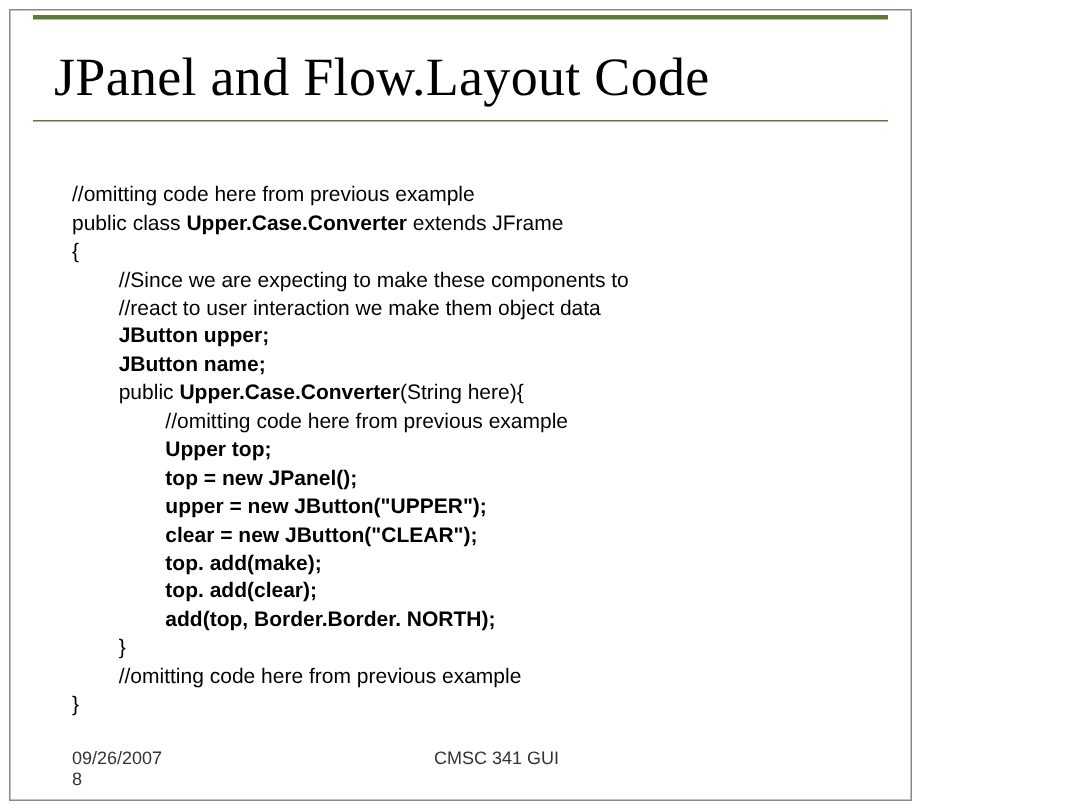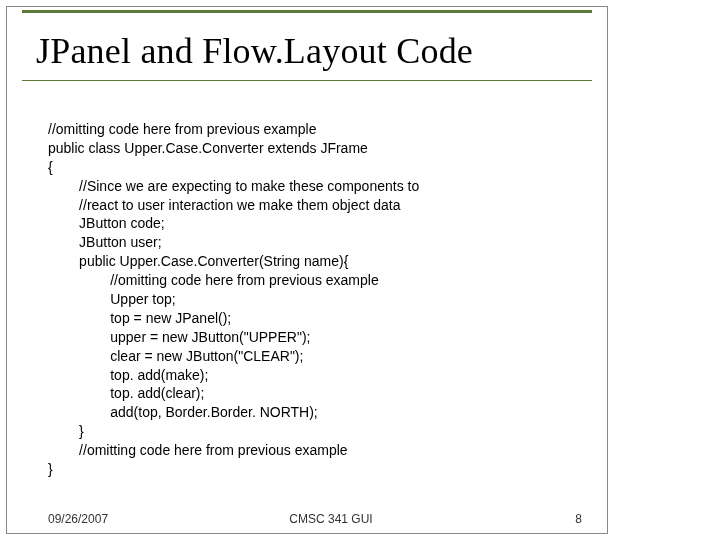--- a/index.html
+++ b/index.html
@@ -53,55 +53,56 @@
   .code {
     position: absolute;
     top: 120px;
     left: 48px;
     right: 48px;
     font-family: Arial, Helvetica, sans-serif;
     font-size: 14px;
     line-height: 1.35;
     white-space: pre;
   }
-  .b { font-weight: 400; }
+  .b { font-weight: 700; }
   .footer {
     position: absolute;
     bottom: 14px;
     left: 48px;
     right: 32px;
     font-family: Arial, Helvetica, sans-serif;
     font-size: 12px;
     color: #333;
     display: flex;
     justify-content: space-between;
     align-items: baseline;
+    flex-direction: column;
   }
   .footer .date { }
   .footer .course { position: absolute; left: 50%; transform: translateX(-50%); margin-left: 16px; }
   .footer .page { }
 </style>
 </head>
 <body>
 
 <div class="slide">
   <div class="frame-outer"></div>
   <div class="accent-bar"></div>
 
   <div class="title">JPanel and Flow.Layout Code</div>
   <div class="title-underline"></div>
 
   <div class="code"><span>//omitting code here from previous example</span>
 <span><span>public class </span><span class="b">Upper.Case.Converter</span><span> extends JFrame</span></span>
 <span>{</span>
 <span>        //Since we are expecting to make these components to</span>
 <span>        //react to user interaction we make them object data</span>
-<span class="b">        JButton code;</span>
-<span class="b">        JButton user;</span>
-<span><span>        public </span><span class="b">Upper.Case.Converter</span><span>(String name){</span></span>
+<span class="b">        JButton upper;</span>
+<span class="b">        JButton name;</span>
+<span><span>        public </span><span class="b">Upper.Case.Converter</span><span>(String here){</span></span>
 <span>                //omitting code here from previous example</span>
 <span class="b">                Upper top;</span>
 <span class="b">                top = new JPanel();</span>
 <span class="b">                upper = new JButton("UPPER");</span>
 <span class="b">                clear = new JButton("CLEAR");</span>
 <span class="b">                top. add(make);</span>
 <span class="b">                top. add(clear);</span>
 <span class="b">                add(top, Border.Border. NORTH);</span>
 <span>        }</span>
 <span>        //omitting code here from previous example</span>

